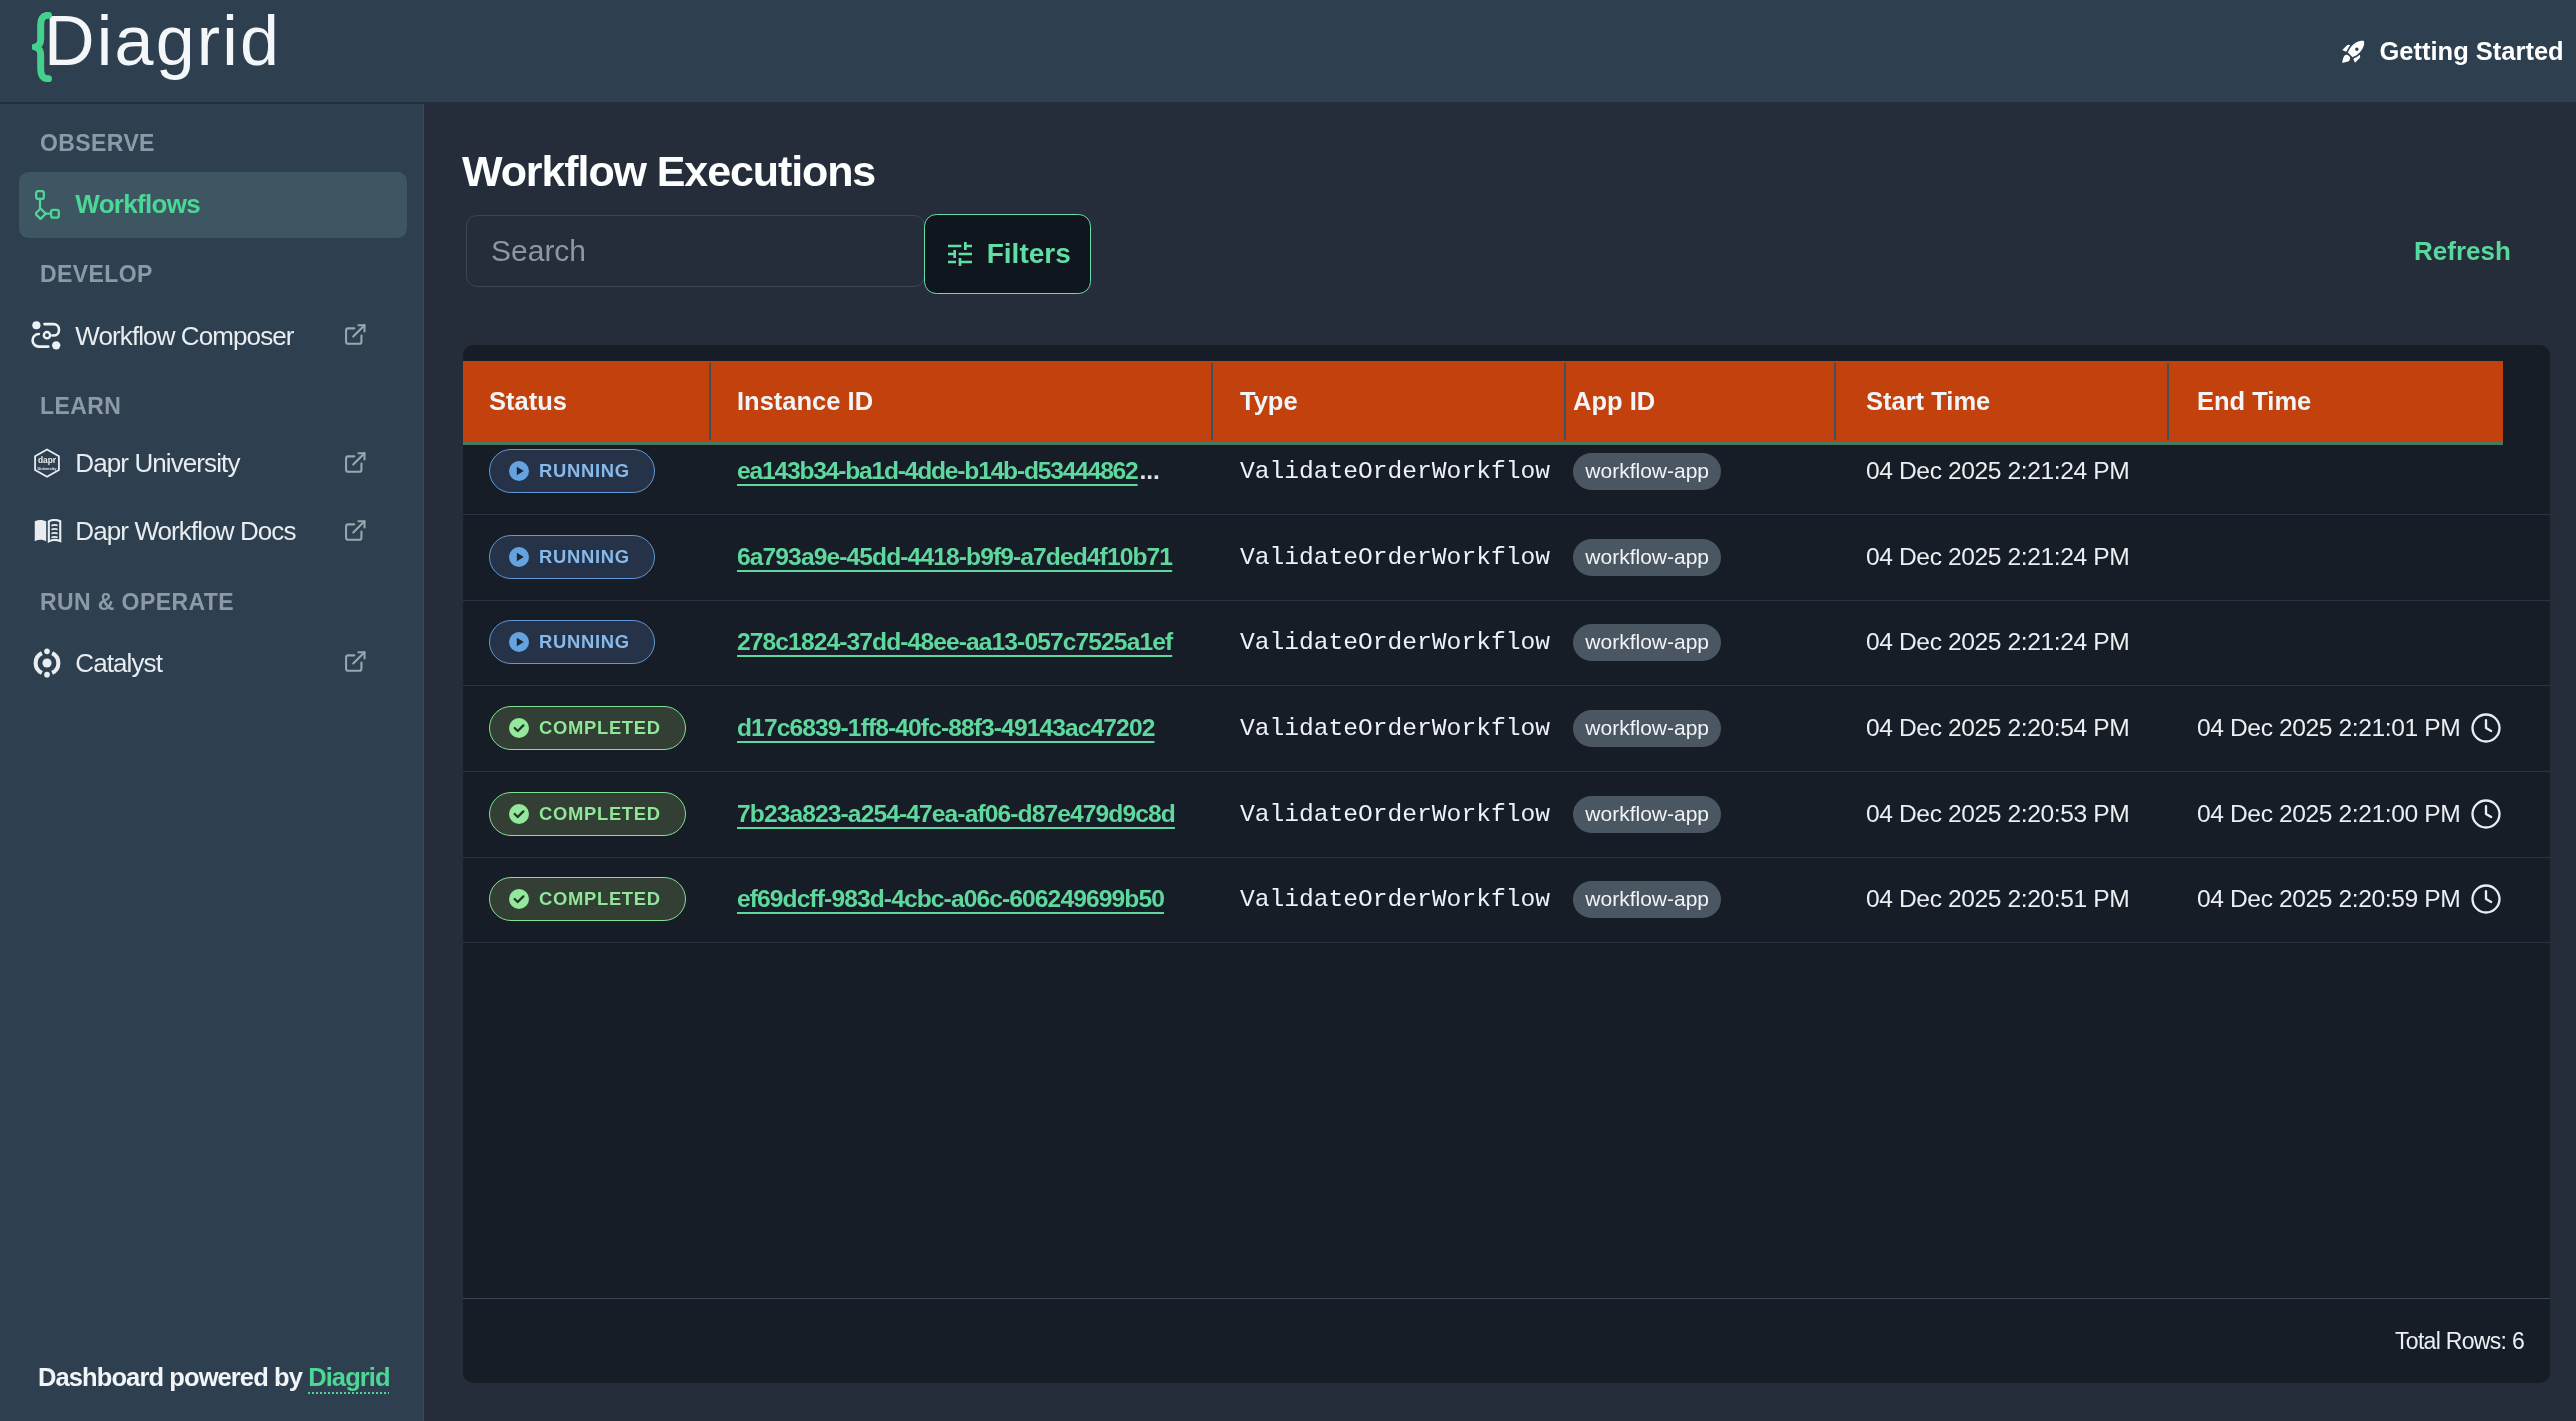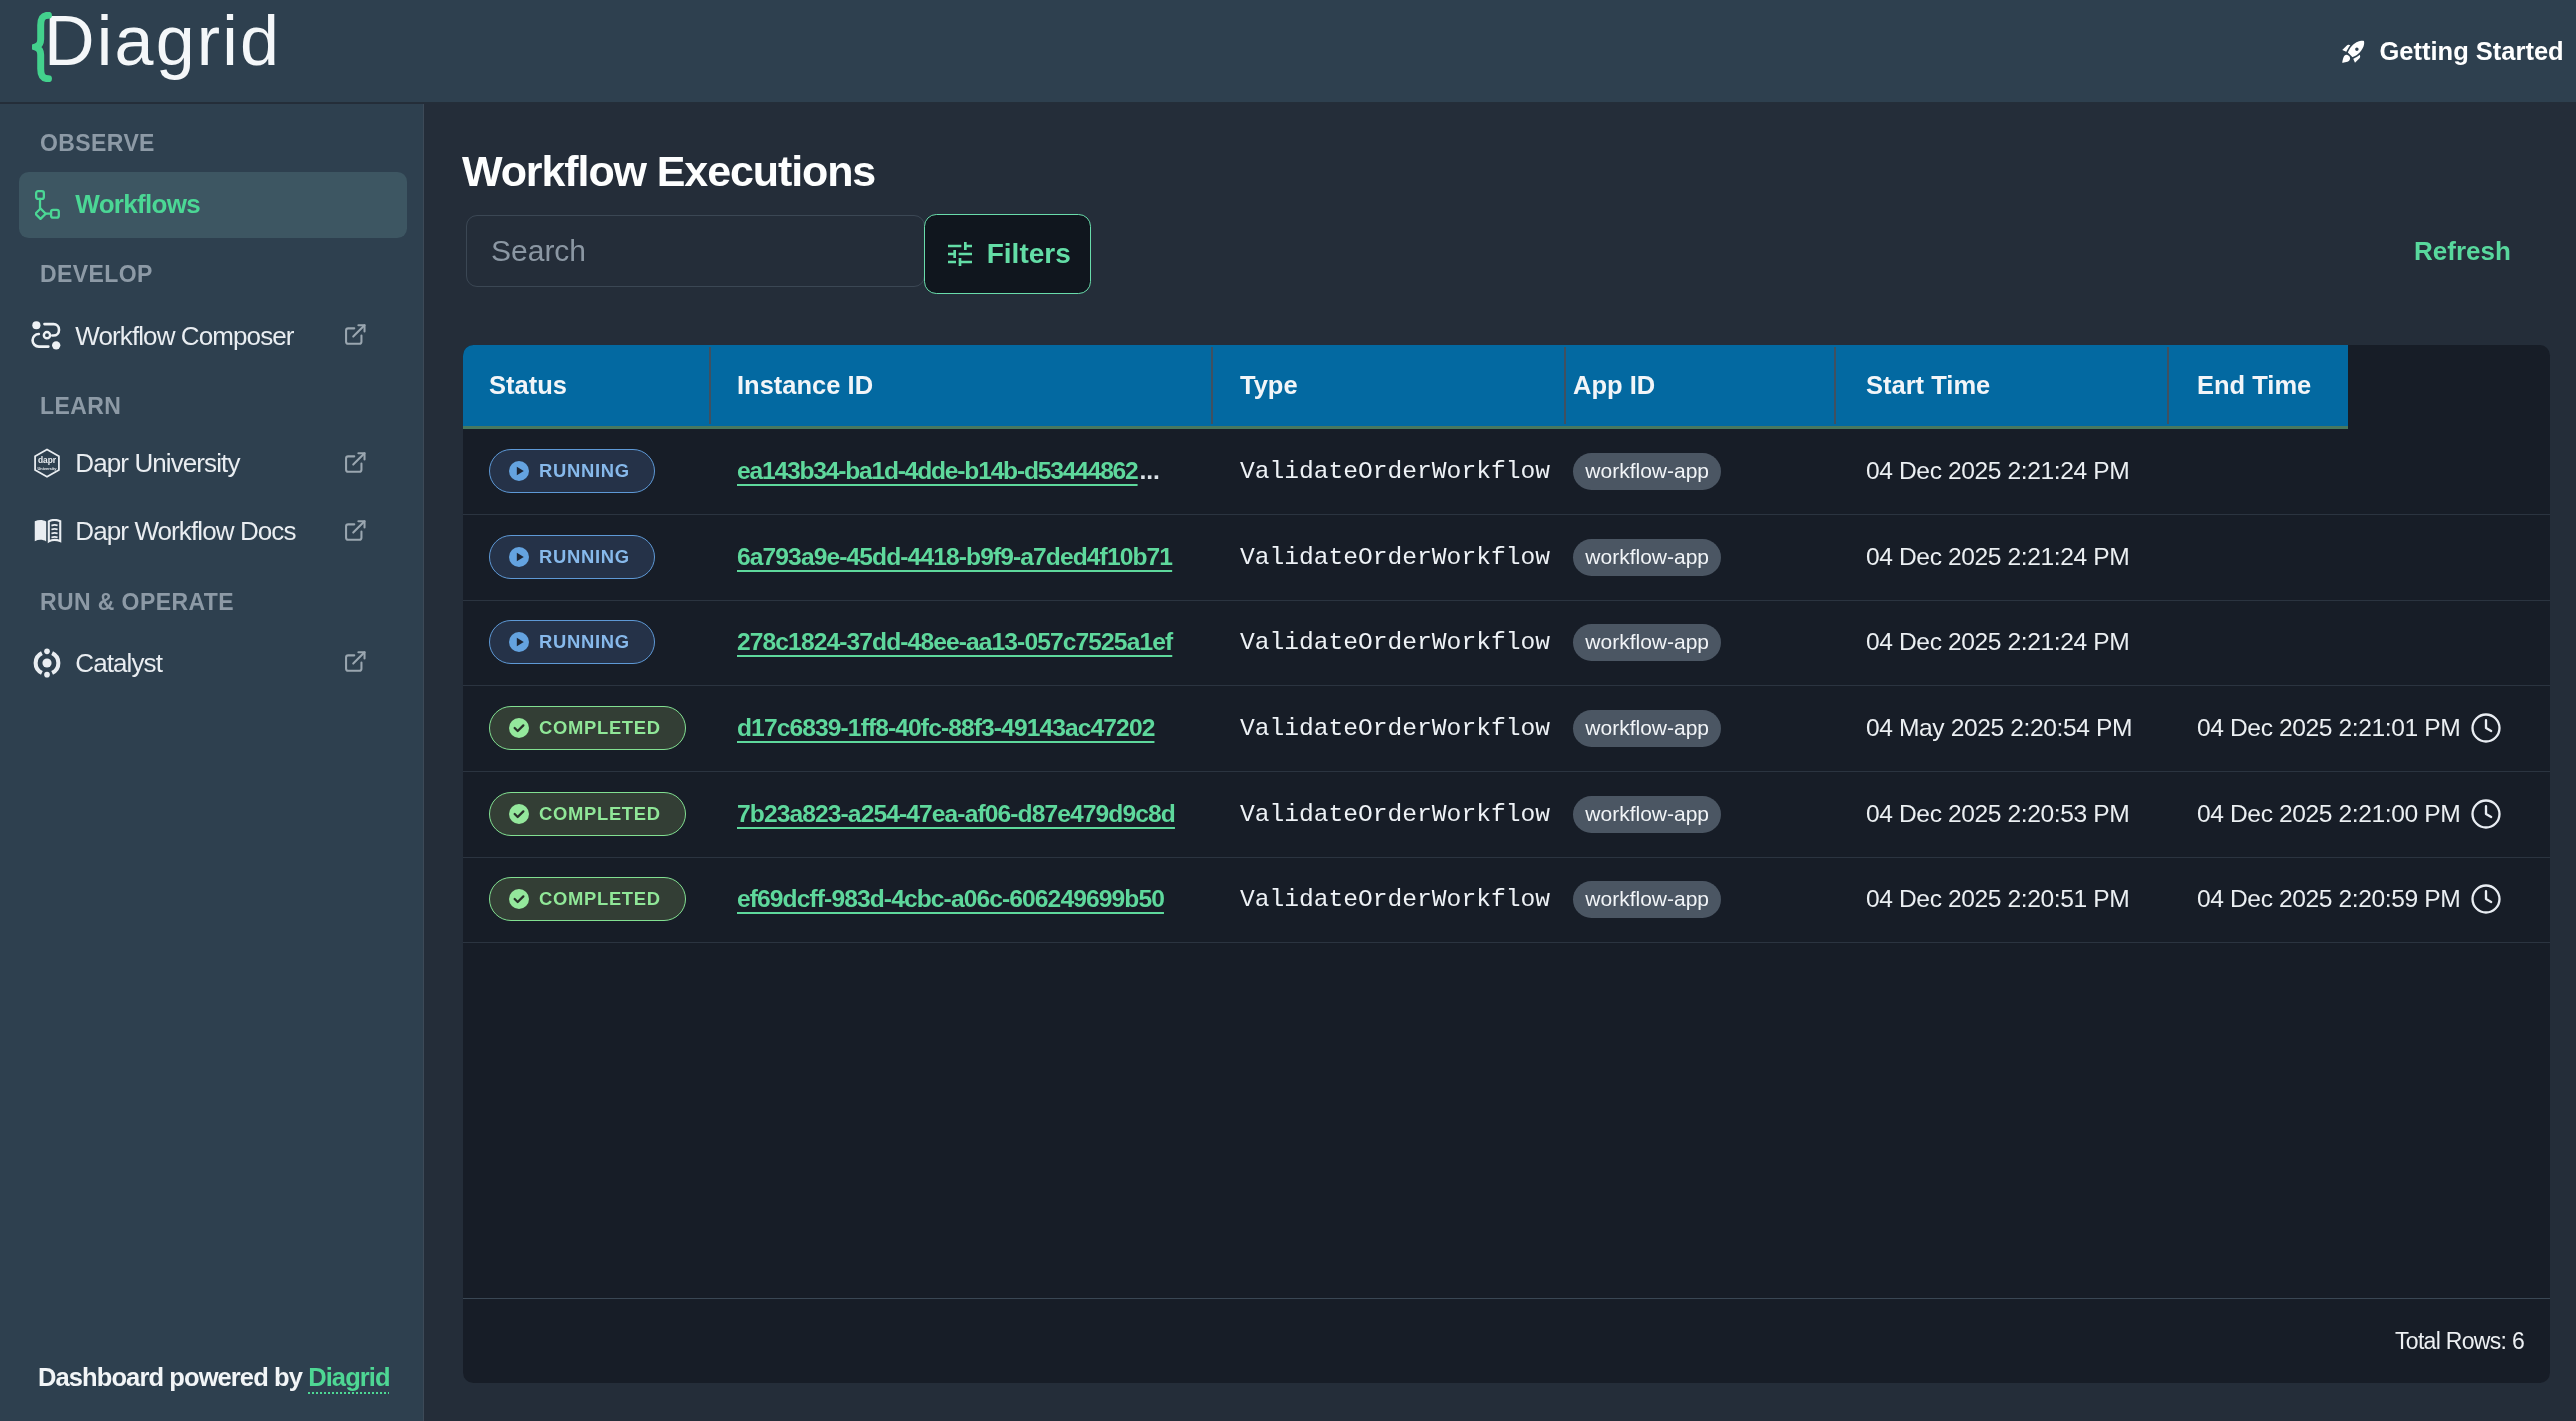--- a/index.html
+++ b/index.html
@@ -27,21 +27,21 @@
   
   #main { position:absolute; left:426px; top:104px; width:2150px; height:1317px; background:#242d39; }
   
   #title { position:absolute; left:462px; top:147px; font-size:43px; font-weight:700; color:#fdfefe; letter-spacing:-1.1px; }
   #search { position:absolute; left:466px; top:215px; width:459px; height:72px; border:1.8px solid #3b4754; border-radius:11px; display:flex; align-items:center; padding-left:24px; color:#8b97a3; font-size:30px; }
   #filters { position:absolute; left:924px; top:214px; width:167px; height:80px; background:#10161e; border:1.8px solid #69dcab; border-radius:12.3px; display:flex; align-items:center; justify-content:center; gap:10.5px; color:#63dda6; font-size:28px; font-weight:700; }
   #refresh { position:absolute; left:2414px; top:225px; height:39px; display:flex; align-items:center; gap:11.4px; color:#58d89d; font-size:26px; font-weight:700;flex-direction:column; }
 
   
   #card { position:absolute; left:463px; top:345px; width:2087px; height:1038px; background:#171d27; border-radius:10.5px; overflow:hidden; }
-  #thead { position:absolute; left:0; top:0; width:1885px; height:84px; background:#0369a1; border-bottom:3.5px solid #48785f; }
+  #thead { position:absolute; left:0; top:16px; width:2040px; height:84px; background:#c2410c; border-bottom:3.5px solid #48785f; }
   .th { position:absolute; top:0; height:81px; display:flex; align-items:center; font-size:25.5px; font-weight:700; color:#f2f5f8; }
   .vsep { position:absolute; top:1.8px; height:77px; width:1.8px; background:#41505f; }
   .row { position:absolute; left:0; width:2087px; height:86px; border-bottom:1.8px solid #2b3440; }
   .cell { position:absolute; top:0; height:84px; display:flex; align-items:center; }
   .c1 { left:26px; } .c2 { left:274px; } .c3 { left:777px; } .c4 { left:1110px; } .c5 { left:1403px; } .c6 { left:1734px; }
   .pill { display:flex; align-items:center; border-radius:22px; height:44px; }
   .pill.run { width:166px; background:#253248; border:1.8px solid #5e99d6; padding-left:19.3px; gap:9.7px; }
   .pill.run .ptxt { color:#87b9eb; font-size:18.4px; font-weight:700; letter-spacing:0.7px; }
   .pill.done { width:197px; background:#333e35; border:1.8px solid #82e091; padding-left:19.3px; gap:9.7px; }
   .pill.done .ptxt { color:#90e798; font-size:18.4px; font-weight:700; letter-spacing:0.7px; }
@@ -283,21 +283,21 @@
       <div class="cell c2">
           <span class="link">d17c6839-1ff8-40fc-88f3-49143ac47202</span>
         </div>
       <div class="cell c3">
           <span class="mono">ValidateOrderWorkflow</span>
         </div>
       <div class="cell c4">
           <span class="apill">workflow-app</span>
         </div>
       <div class="cell c5">
-          <span class="time">04 May 2025 2:20:54 PM</span>
+          <span class="time">04 Dec 2025 2:20:54 PM</span>
         </div>
       <div class="cell c6">
           <span class="endwrap">
             <span class="time">04 Dec 2025 2:21:01 PM</span>
         <svg width="32" height="32" viewBox="0 0 37 37" fill="none" stroke="#e9edf2" stroke-width="2.7">
               <circle cx="18.5" cy="18.5" r="15.6"></circle>
               <path d="M18.5 9.5 V18.5 L24.5 22" stroke-linecap="round" stroke-linejoin="round"></path>
             </svg>
       </span>
         </div>

